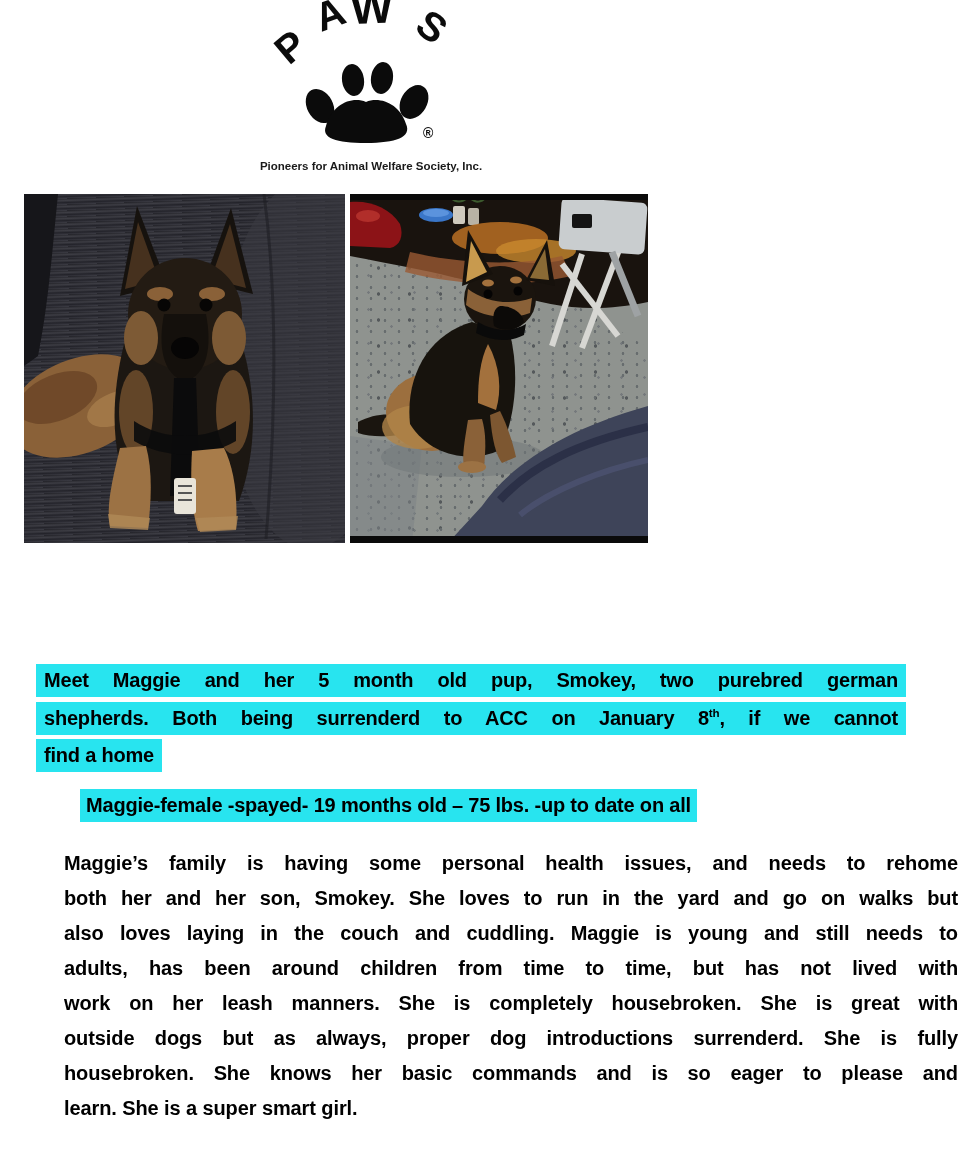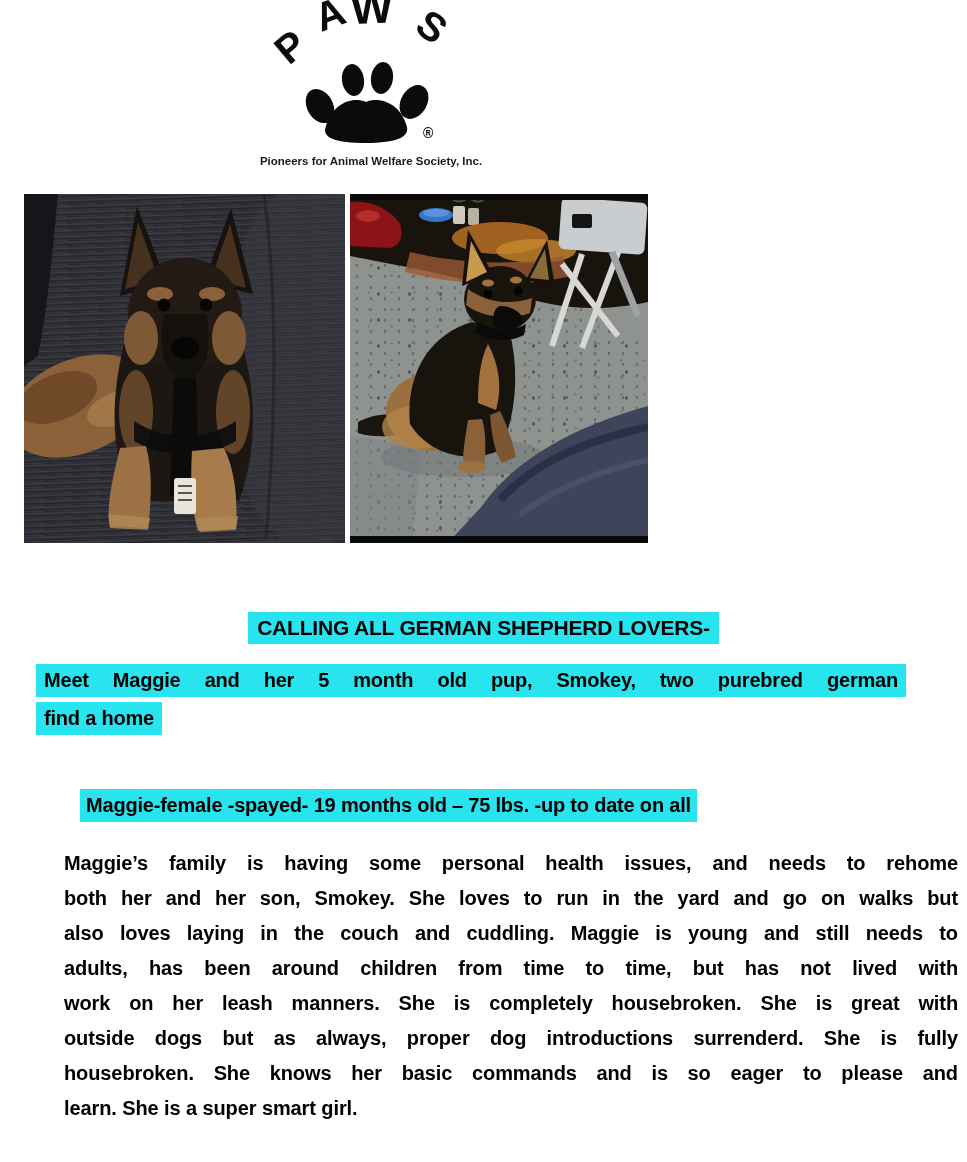--- a/index.html
+++ b/index.html
@@ -10,21 +10,21 @@
   html,body{margin:0;padding:0;background:#e9e9e9;}
   .page{
     position:relative;width:967px;height:1162px;margin:0 auto;
     background:var(--color-page);overflow:hidden;
     font-family:"Liberation Sans","DejaVu Sans",sans-serif;
     font-weight:700;color:var(--color-text);
   }
   
   .logo{position:absolute;top:0;left:250px;width:242px;text-align:center;}
   .logo svg{display:block;margin:0 auto;}
-  .logo-caption{font-size:11.5px;letter-spacing:0;white-space:nowrap;margin-top:5px;color:#1a1a1a;}
+  .logo-caption{font-size:11.5px;letter-spacing:0;white-space:nowrap;margin-top:10px;color:#1a1a1a;}
   
   .photos{position:absolute;top:194px;left:24px;display:flex;gap:5px;}
   .photo{height:349px;position:relative;overflow:hidden;}
   .photo svg{position:absolute;inset:0;}
   .photo-left{
     width:321px;
     background:repeating-linear-gradient(178deg,#26262c 0px,#3d3d44 2px,#23232a 4px,#393941 6px);
   }
   .photo-right{width:298px;background:#8f938f;}
   .speckle{
@@ -163,27 +163,27 @@
         <path d="M128 128 C145 138 162 138 176 130 L174 141 C158 149 142 147 126 139 Z" fill="#0a0a0a"></path>
         <path d="M132 312 C160 272 212 236 298 212 L298 349 L98 349 Z" fill="#3e4459"></path>
         <path d="M150 306 C180 273 226 249 298 233" stroke="#2b3047" stroke-width="8" fill="none"></path>
         <path d="M170 321 C200 296 252 276 298 266" stroke="#4c5370" stroke-width="6" fill="none" opacity=".8"></path>
         <rect x="0" y="0" width="298" height="6" fill="#0a0a0a"></rect>
         <rect x="0" y="342" width="298" height="7" fill="#0a0a0a"></rect>
       </svg>
     </div>
   </div>
 
-  <div class="headline">
-    <mark class="hl">CALLING ALL GERMAN SHEPHERD LOVERS-</mark>
-  </div>
 
   <div class="intro">
     <div class="line">
       <mark class="hl">Meet Maggie and her 5 month old pup, Smokey, two purebred german</mark>
+    </div>
+    <div class="line">
+      <mark class="hl"><span>shepherds.  Both being surrenderd to ACC on January 8</span><sup>th</sup><span>, if we cannot</span></mark>
     </div>
     <div class="line short">
       <mark class="hl">find a home</mark>
     </div>
   </div>
 
   <div class="maggie">
     <mark class="hl">Maggie-female -spayed- 19 months old – 75 lbs. -up to date on all</mark>
   </div>
 

